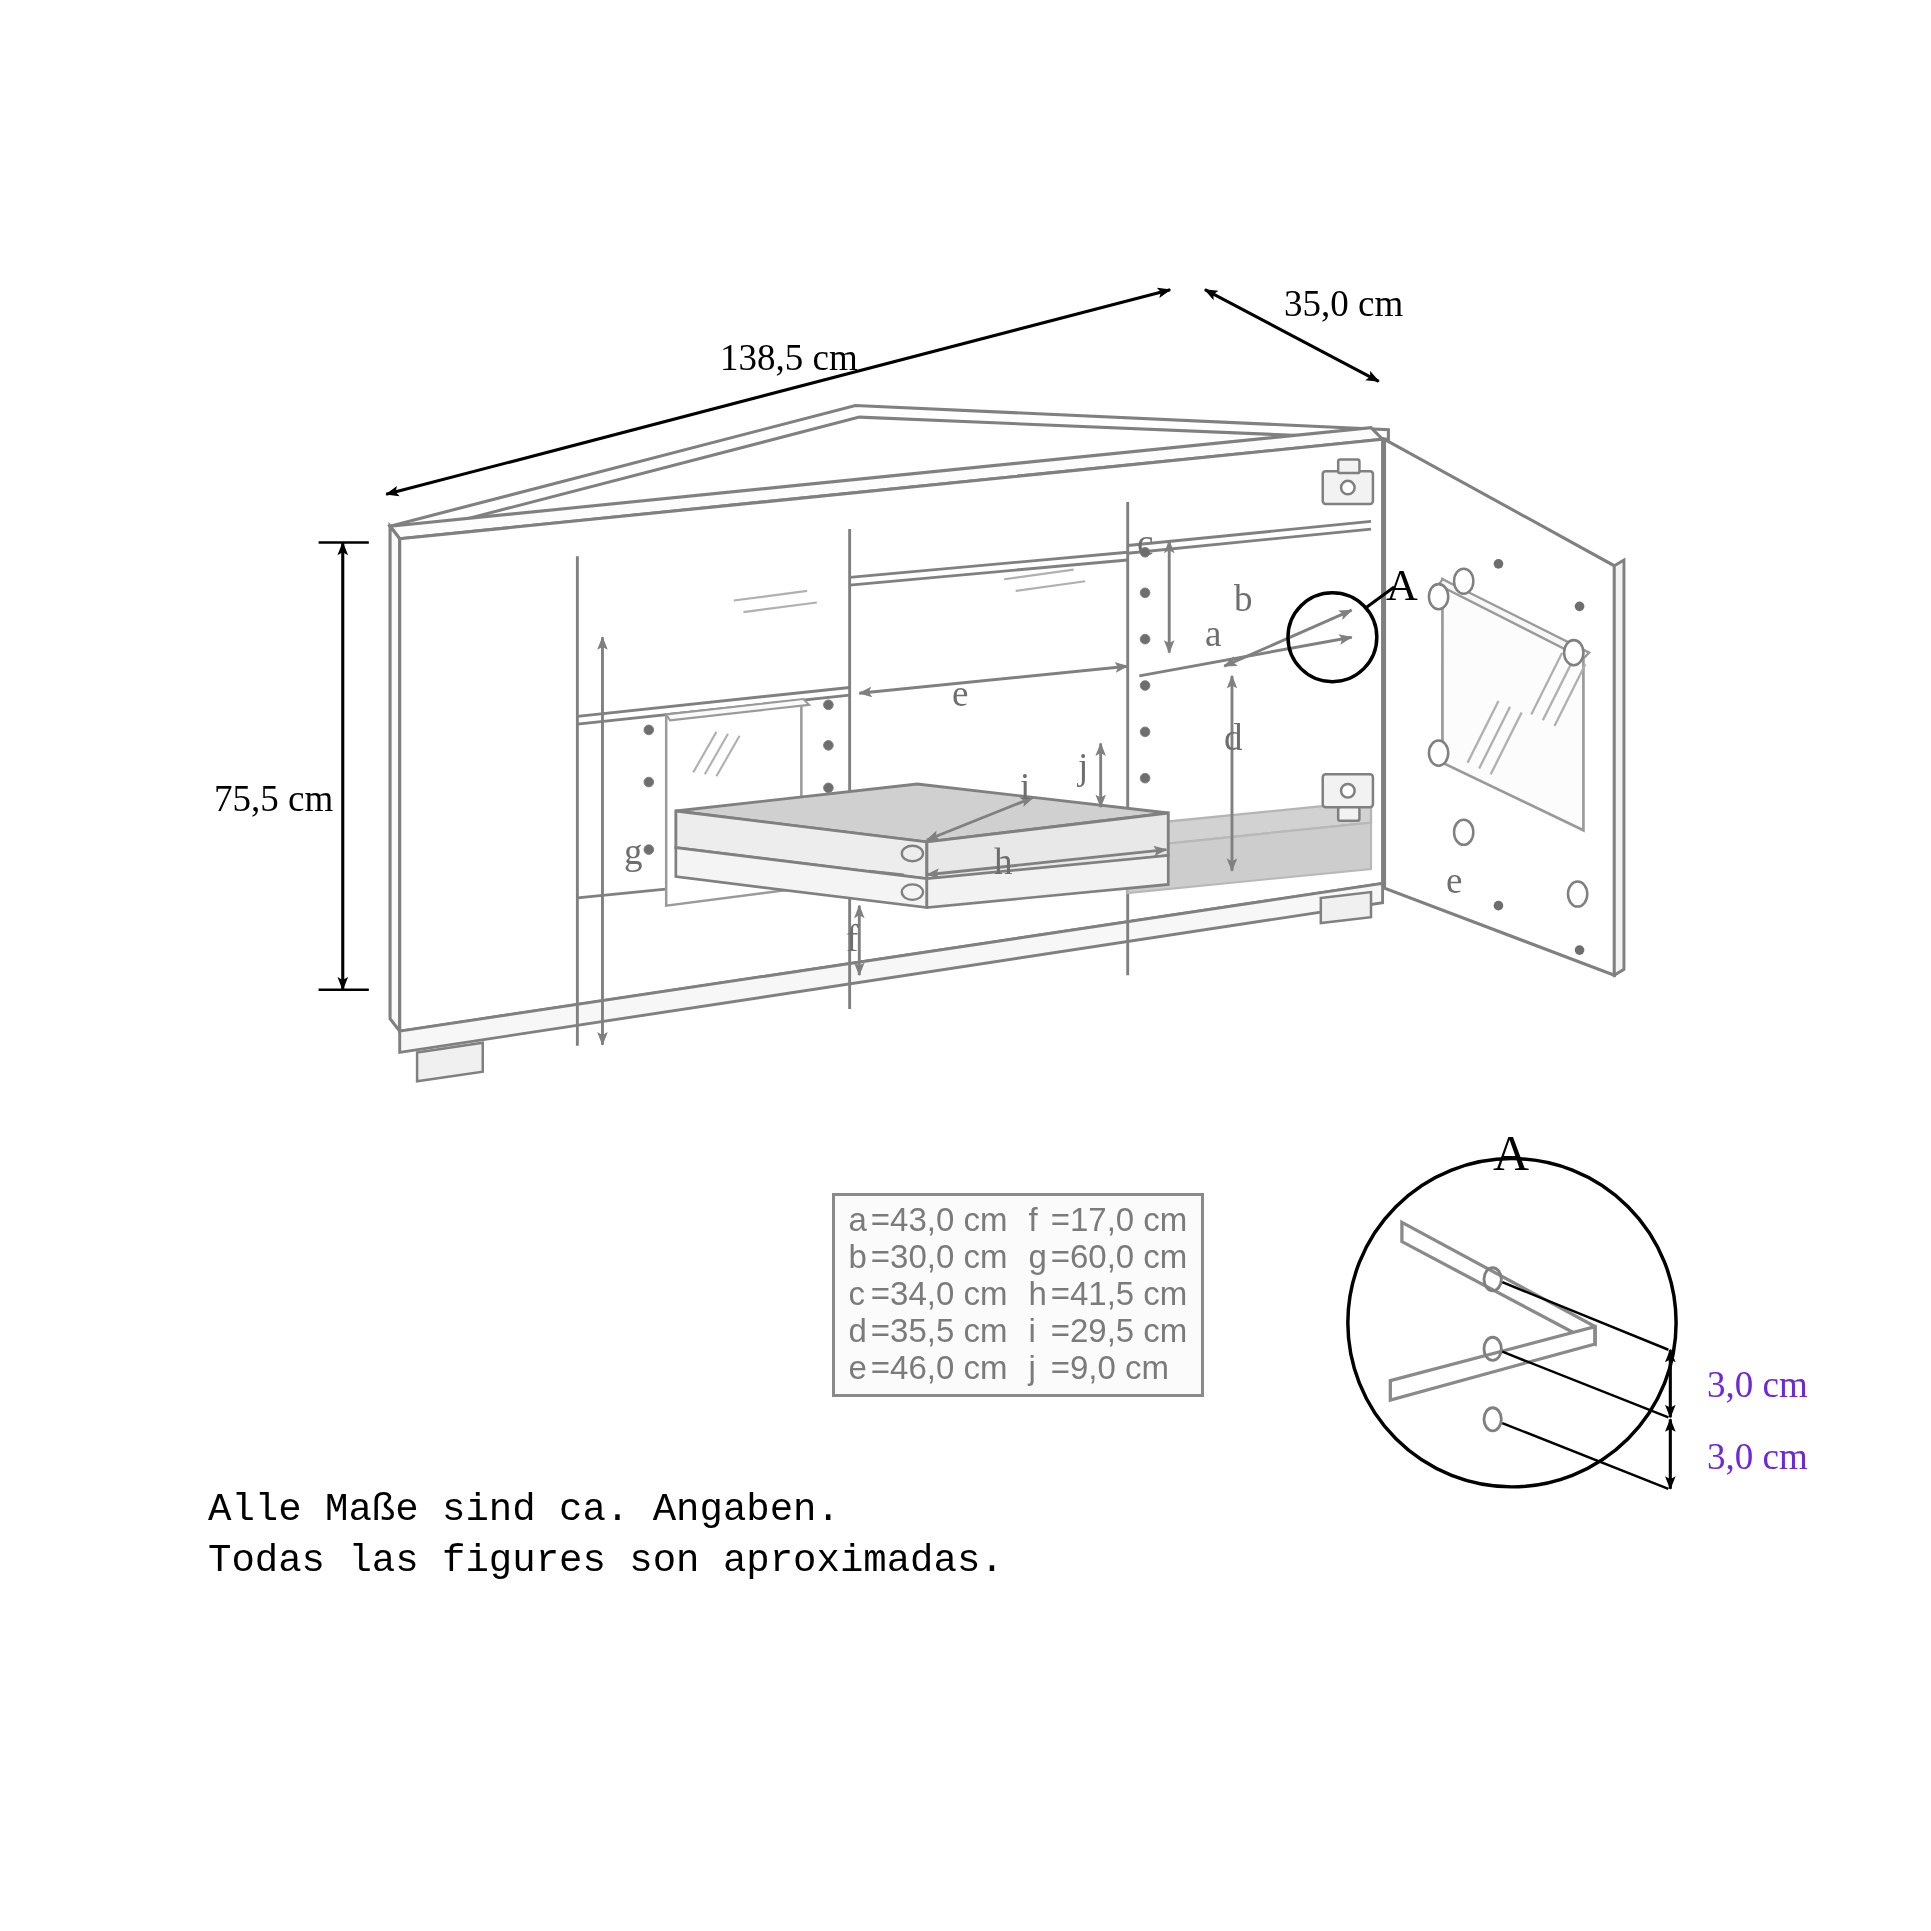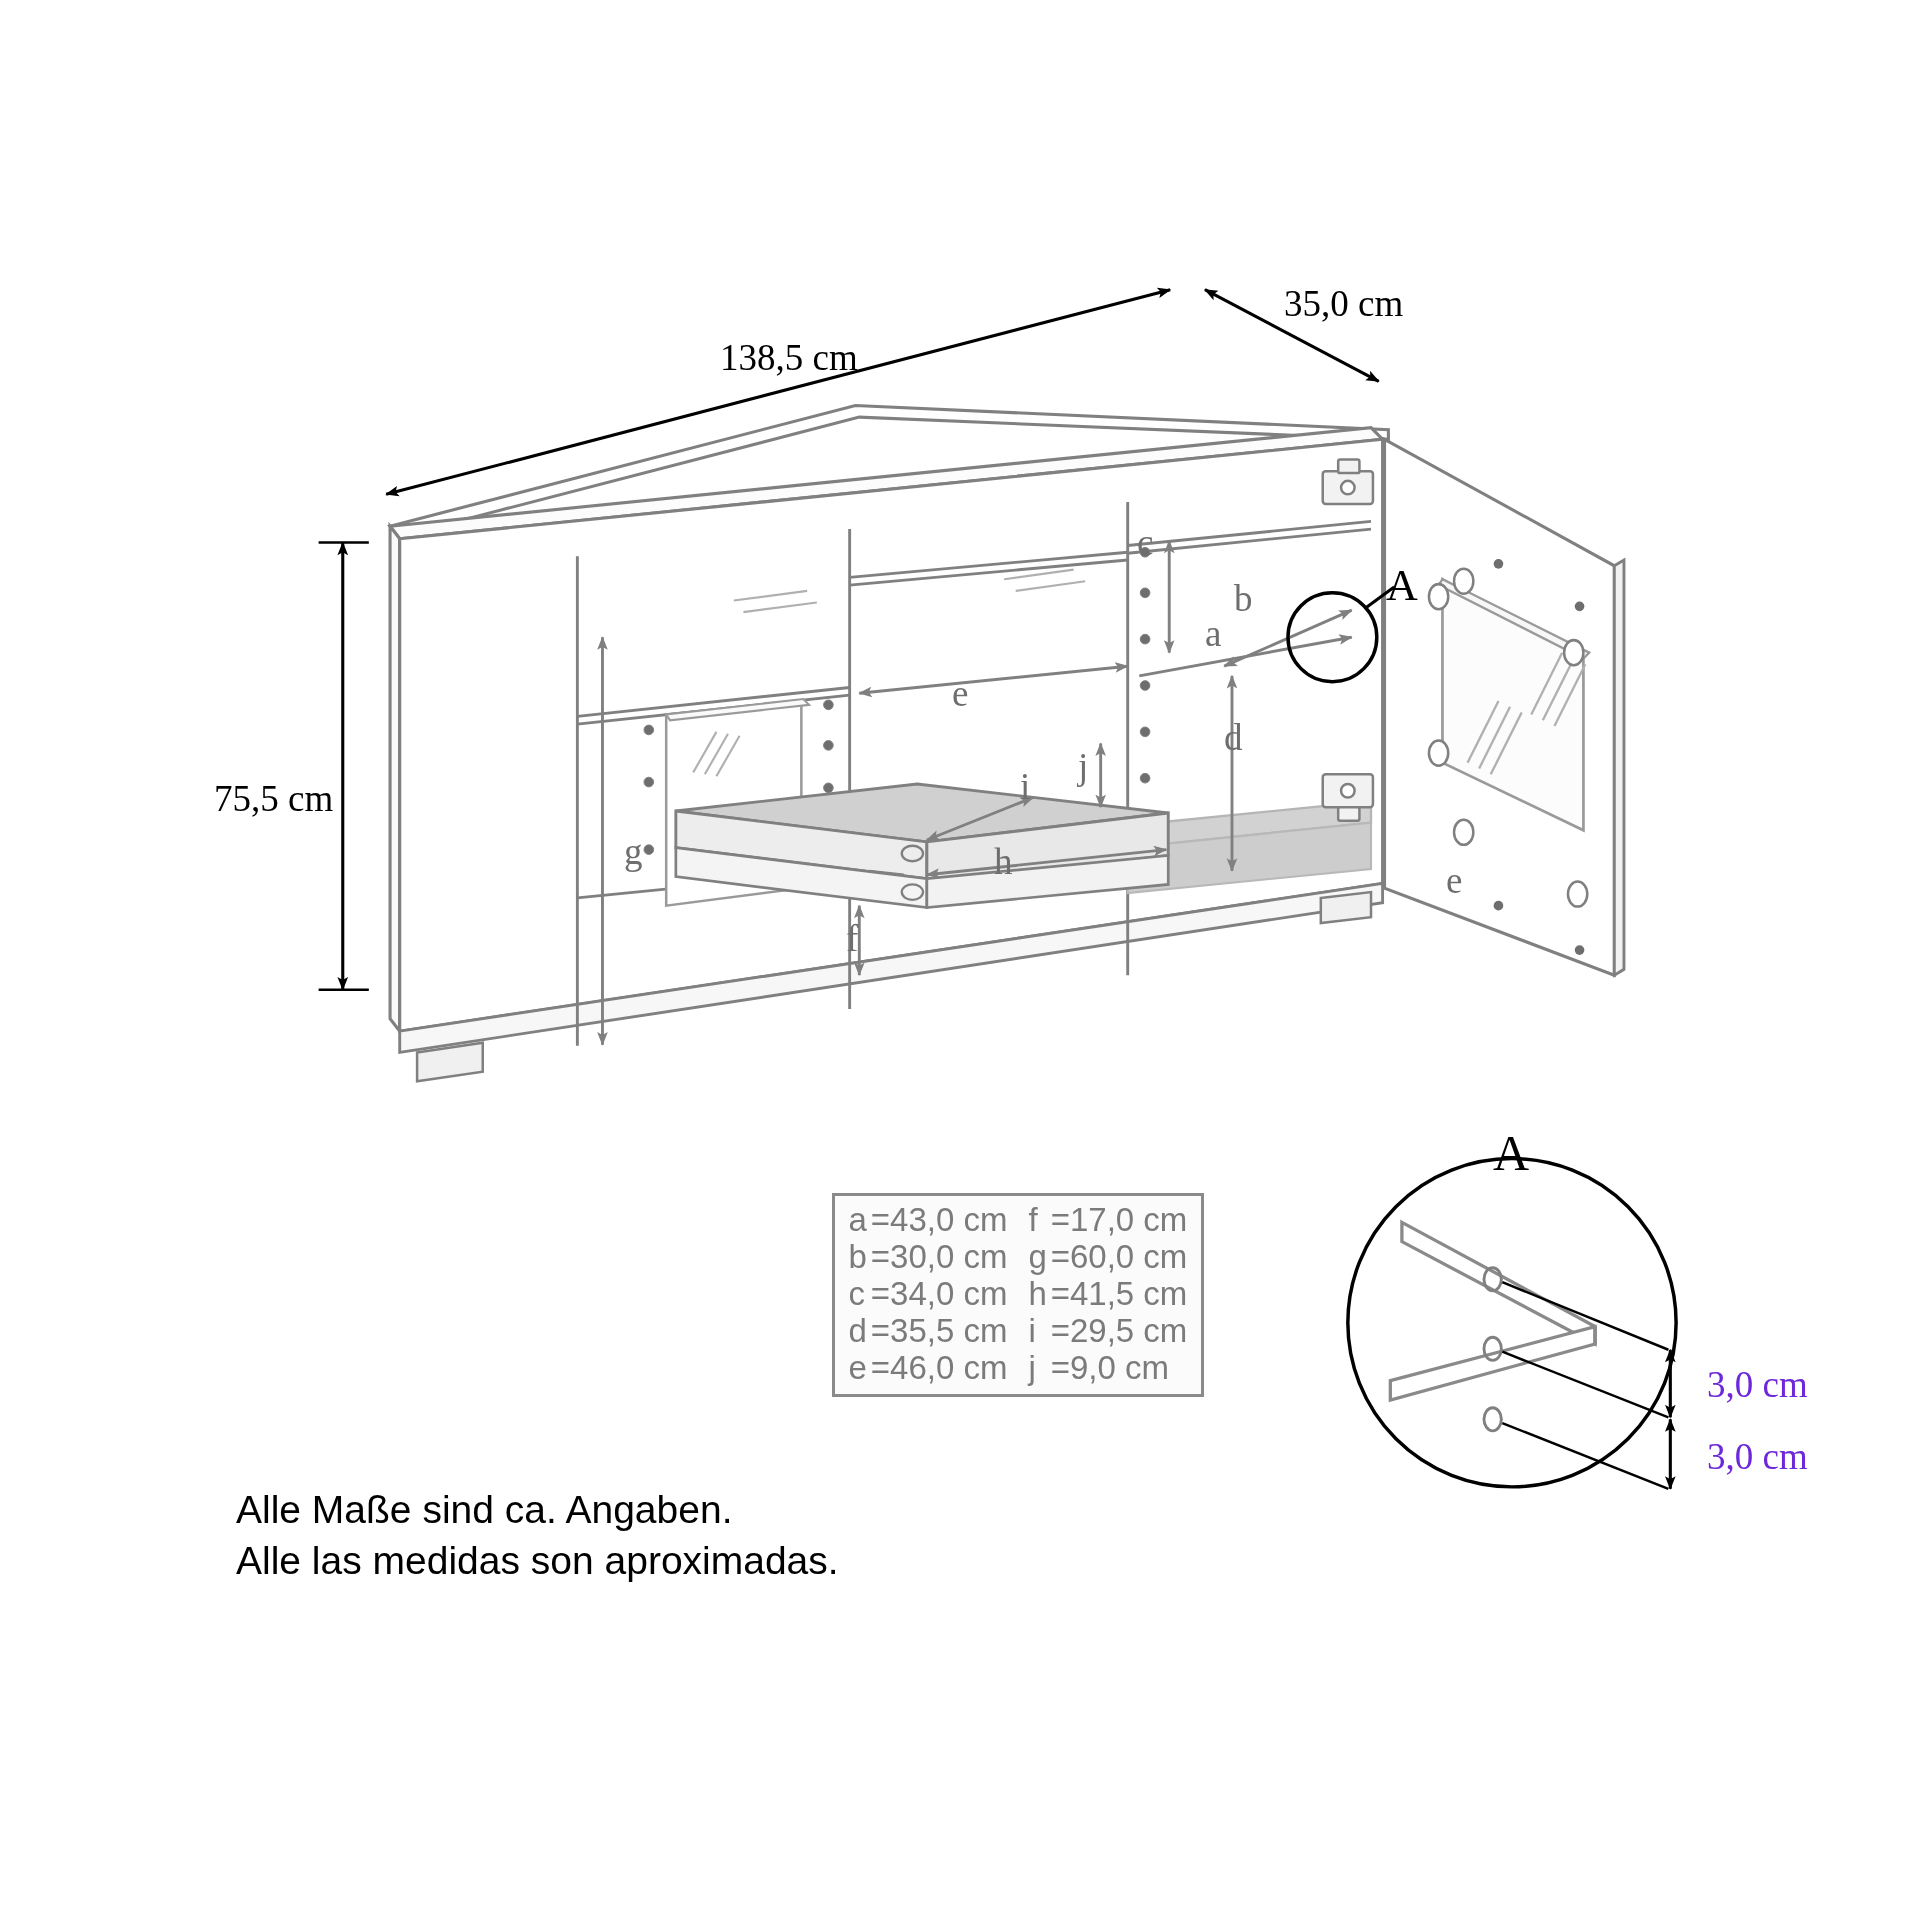--- a/index.html
+++ b/index.html
@@ -74,23 +74,24 @@
     font-size: 33px;
     color: #7b7b7b;
     padding: 1px 0px;
     line-height: 1.06;
     white-space: pre;
   }
   #legend-box td.keycol { padding-right: 3.9px; }
   #legend-box td.gap { width: 21px; }
   #footnotes {
     position: absolute;
-    left: 236px;
+    left: 208px;
     top: 1485px;
     line-height: 1.30;
+    font-family: Liberation Mono, monospace;
   }
   #footnotes div { margin: 0; padding: 0; }
 </style>
 </head>
 <body>
 
 <div id="stage">
 
   <svg class="drawing" viewBox="0 0 2000 2000">
     <defs>
@@ -354,17 +355,17 @@
           <td class="keycol">j</td>
           <td>=</td>
           <td>9,0 cm</td>
         </tr>
       </tbody>
     </table>
   </div>
 
   <div id="footnotes">
     <div class="footnote">Alle Maße sind ca. Angaben.</div>
-    <div class="footnote">Alle las medidas son aproximadas.</div>
+    <div class="footnote">Todas las figures son aproximadas.</div>
   </div>
 
 </div>
 
 
 </body></html>

